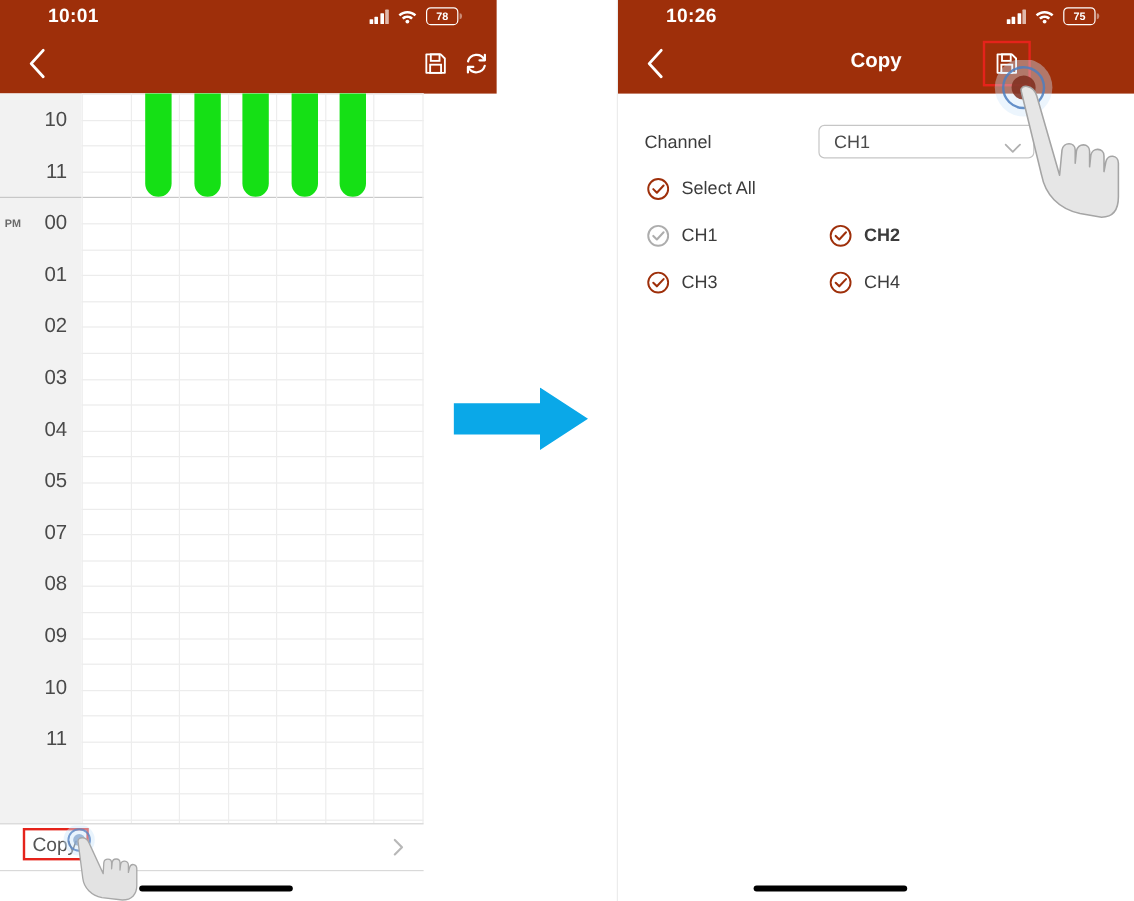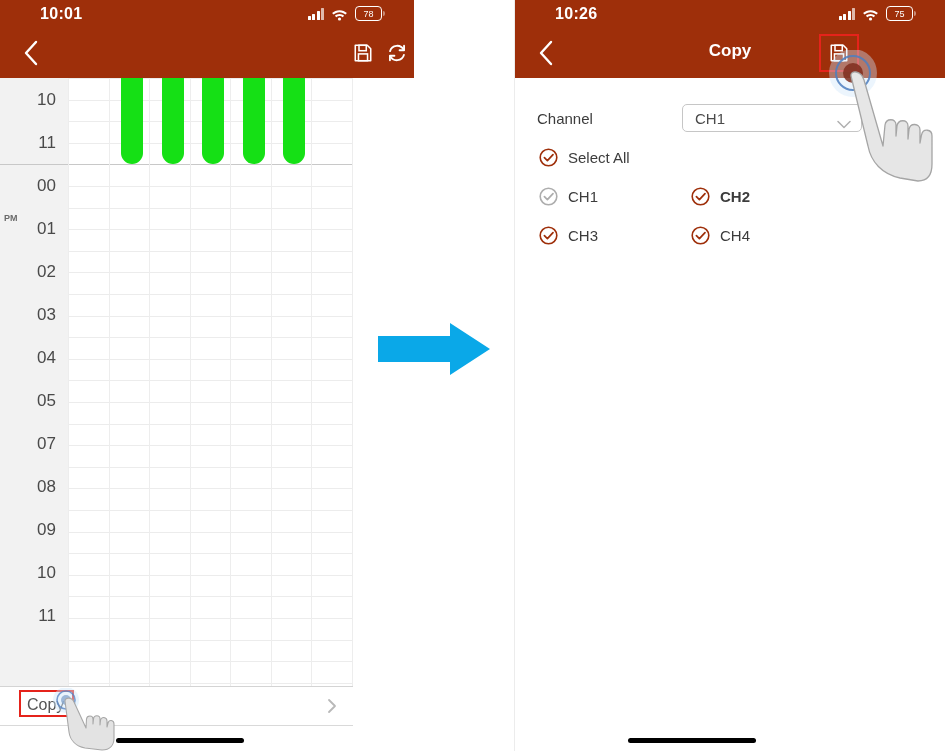--- a/index.html
+++ b/index.html
@@ -24,21 +24,21 @@
   .sb-icons{position:absolute;right:32px;top:6px;display:flex;align-items:center;gap:7px;}
   .cell-bars{display:flex;align-items:flex-end;gap:1.5px;height:12px;}
   .cell-bars i{display:block;width:3px;background:#fff;border-radius:.5px;}
   .cell-bars i:nth-child(1){height:4px;}
   .cell-bars i:nth-child(2){height:6px;}
   .cell-bars i:nth-child(3){height:9px;}
   .cell-bars i:nth-child(4){height:12px;background:#e0b9ab;}
   .wifi{width:17px;height:13px;position:relative;}
   .battery{
     width:25px;height:13px;border:1.6px solid #fff;border-radius:4px;
-    color:#fff;font-size:9px;font-weight:normal;display:flex;align-items:center;
+    color:#fff;font-size:9px;font-weight:bold;display:flex;align-items:center;
     justify-content:center;position:relative;text-align:right;
   }
   .battery:after{
     content:"";position:absolute;right:-4px;top:3.5px;width:2.5px;height:5px;
     background:#c98b76;border-radius:0 2px 2px 0;
   }
   .navbar{height:50px;position:relative;}
   .nav-back{
     position:absolute;left:22px;top:10px;width:18px;height:30px;cursor:pointer;
   }
@@ -54,21 +54,21 @@
   .schedule{position:absolute;top:78px;left:0;width:353px;height:608px;background:#fff;}
   .timecol{position:absolute;left:0;top:0;width:68px;height:100%;background:#f2f2f2;}
   .gridarea{position:absolute;left:68px;top:0;right:0;height:100%;background:#fff;}
   .hour-row{position:relative;height:43px;box-sizing:border-box;}
   .hour-label{
     position:absolute;right:12px;top:50%;transform:translateY(-50%);
     font-size:17px;color:#4a4a4a;
   }
   .ampm{
     position:absolute;left:4px;top:50%;transform:translateY(-50%);
-    font-size:9px;color:#6a6a6a;font-weight:bold;margin-top:32px;
+    font-size:9px;color:#6a6a6a;font-weight:bold;
   }
   .hline{position:absolute;left:0;right:0;height:1px;background:#ececec;}
   .hline.major{background:#c8c8c8;}
   .vline{position:absolute;top:0;bottom:0;width:1px;background:#ededed;}
   .bar{position:absolute;background:#15e015;border-radius:0 0 11px 11px;}
 
   
   .copy-row{
     position:absolute;left:0;top:686px;width:353px;height:38px;
     background:#fff;border-top:1px solid #d4d4d4;border-bottom:1px solid #d9d9d9;

